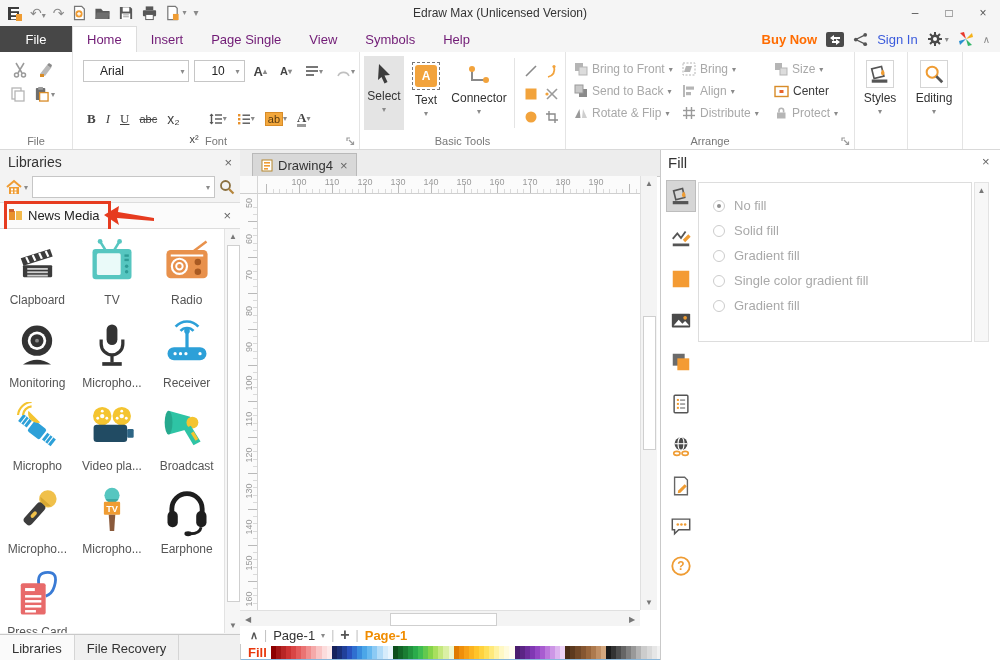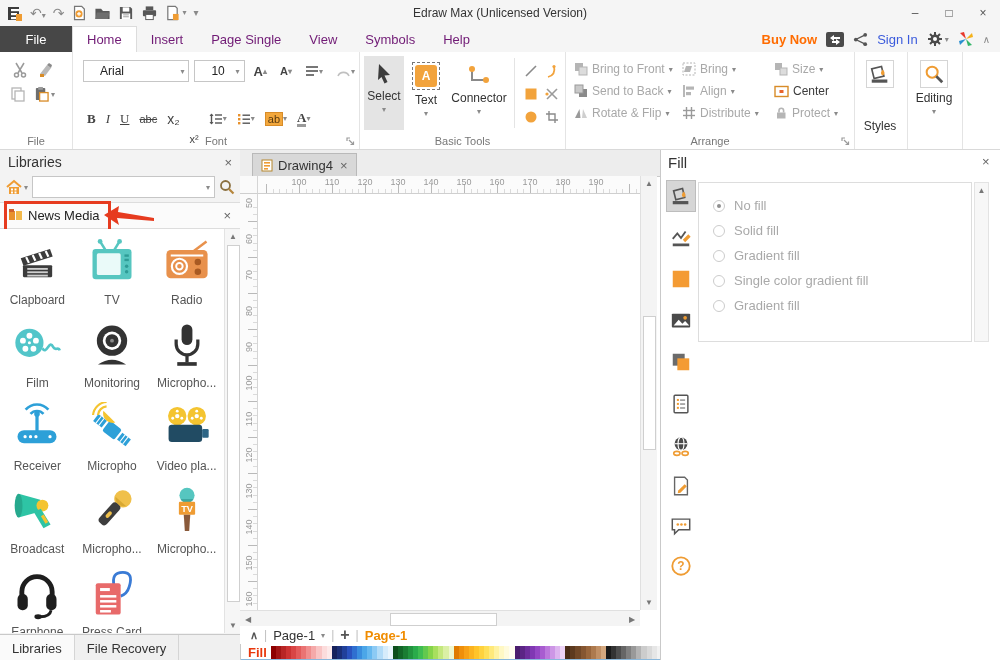--- a/index.html
+++ b/index.html
@@ -500,21 +500,21 @@
             <g stroke="#9a9a9a" stroke-width="1.2" fill="none">
               <path d="M1 4 V1 H4"></path>
               <path d="M3 3 L7.5 7.5"></path>
               <path d="M7.5 4.5 V7.5 H4.5"></path>
             </g>
           </svg>
         </span>
     </div>
 
     <div class="rgroup" style="width:52px;">
-      <div class="bigbtn" style="width:50px;padding-top:8px;gap:28px;">
+      <div class="bigbtn" style="width:50px;padding-top:8px;">
         <span style="border:1px solid #d5d5d5;padding:2px;">
             <svg width="22" height="22" viewBox="0 0 24 24">
               <rect x="4" y="5" width="11" height="11" transform="rotate(-14 9 10)" fill="none" stroke="#555" stroke-width="1.8"></rect>
               <path d="M15 7 q4 4.5 0 6.5 q-4 -2 0 -6.5" fill="#ef9c33"></path>
               <rect x="3" y="18" width="17" height="3.5" fill="#555"></rect>
             </svg>
           </span>
         <span class="lbl">Styles</span>
           <span class="ddv">▾</span>
       </div>
@@ -628,37 +628,20 @@
               <line x1="30" y1="14" x2="42" y2="5" stroke="#e8914c" stroke-width="2.4"></line>
               <rect x="5" y="13" width="38" height="26" rx="4" fill="#e8914c"></rect>
               <line x1="9" y1="18" x2="39" y2="18" stroke="#fff" stroke-width="1.8"></line>
               <circle cx="17" cy="28" r="7" fill="none" stroke="#fff" stroke-width="2"></circle>
               <circle cx="17" cy="28" r="3" fill="none" stroke="#fff" stroke-width="1.8"></circle>
               <circle cx="34" cy="24" r="3" fill="#a85a22"></circle>
               <circle cx="34" cy="33" r="3" fill="#a85a22"></circle>
             </svg>
           </span>
           <span class="cl">Radio</span>
-        </div>
-      <div class="cell">
-          <span class="ic">
-            <svg width="52" height="52" viewBox="0 0 48 48">
-              <circle cx="17" cy="22" r="13" fill="#52c5c9"></circle>
-              <g fill="#fff">
-                <circle cx="17" cy="15.5" r="2.7"></circle>
-                <circle cx="11" cy="20" r="2.7"></circle>
-                <circle cx="13.3" cy="27.5" r="2.7"></circle>
-                <circle cx="20.7" cy="27.5" r="2.7"></circle>
-                <circle cx="23" cy="20" r="2.7"></circle>
-                <circle cx="17" cy="22" r="1.4"></circle>
-              </g>
-              <path d="M29 27 c4 7 6 -9 10 -1 c2 4 5 -1 6 3" fill="none" stroke="#52c5c9" stroke-width="2.4"></path>
-            </svg>
-          </span>
-          <span class="cl">Film</span>
         </div>
       <div class="cell">
           <span class="ic">
             <svg width="52" height="52" viewBox="0 0 48 48">
               <circle cx="24" cy="20" r="14" fill="#333"></circle>
               <circle cx="24" cy="20" r="8.5" fill="#fff"></circle>
               <circle cx="24" cy="20" r="6" fill="#333"></circle>
               <circle cx="24" cy="20" r="1.8" fill="#8a8a8a"></circle>
               <path d="M11 42 q13 -9 26 0 z" fill="#333"></path>
             </svg>

